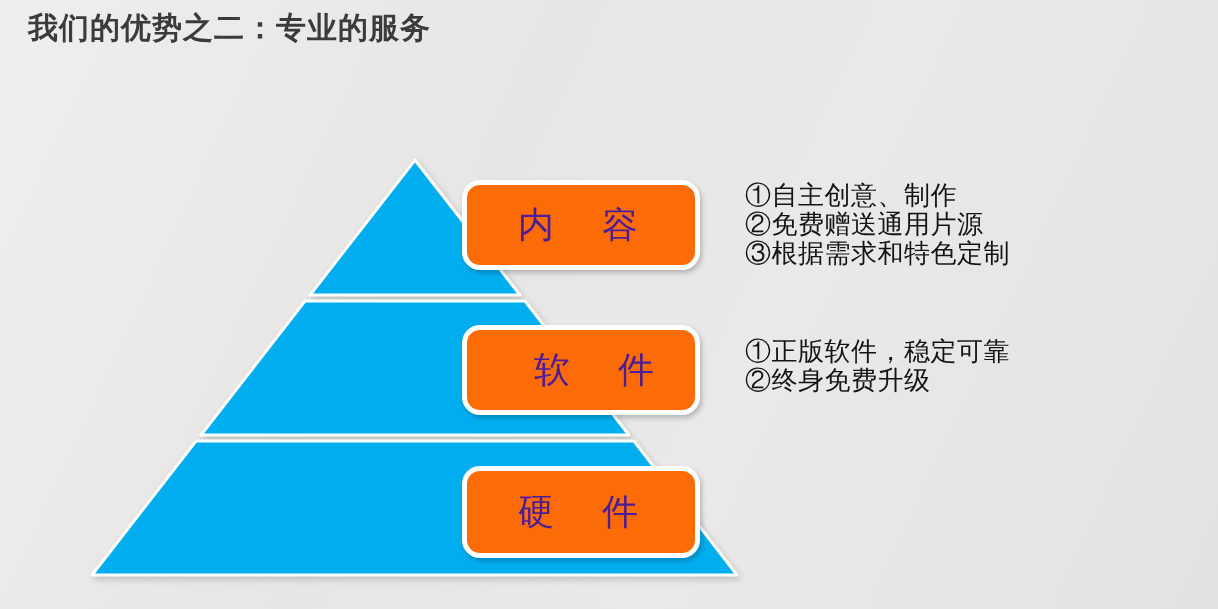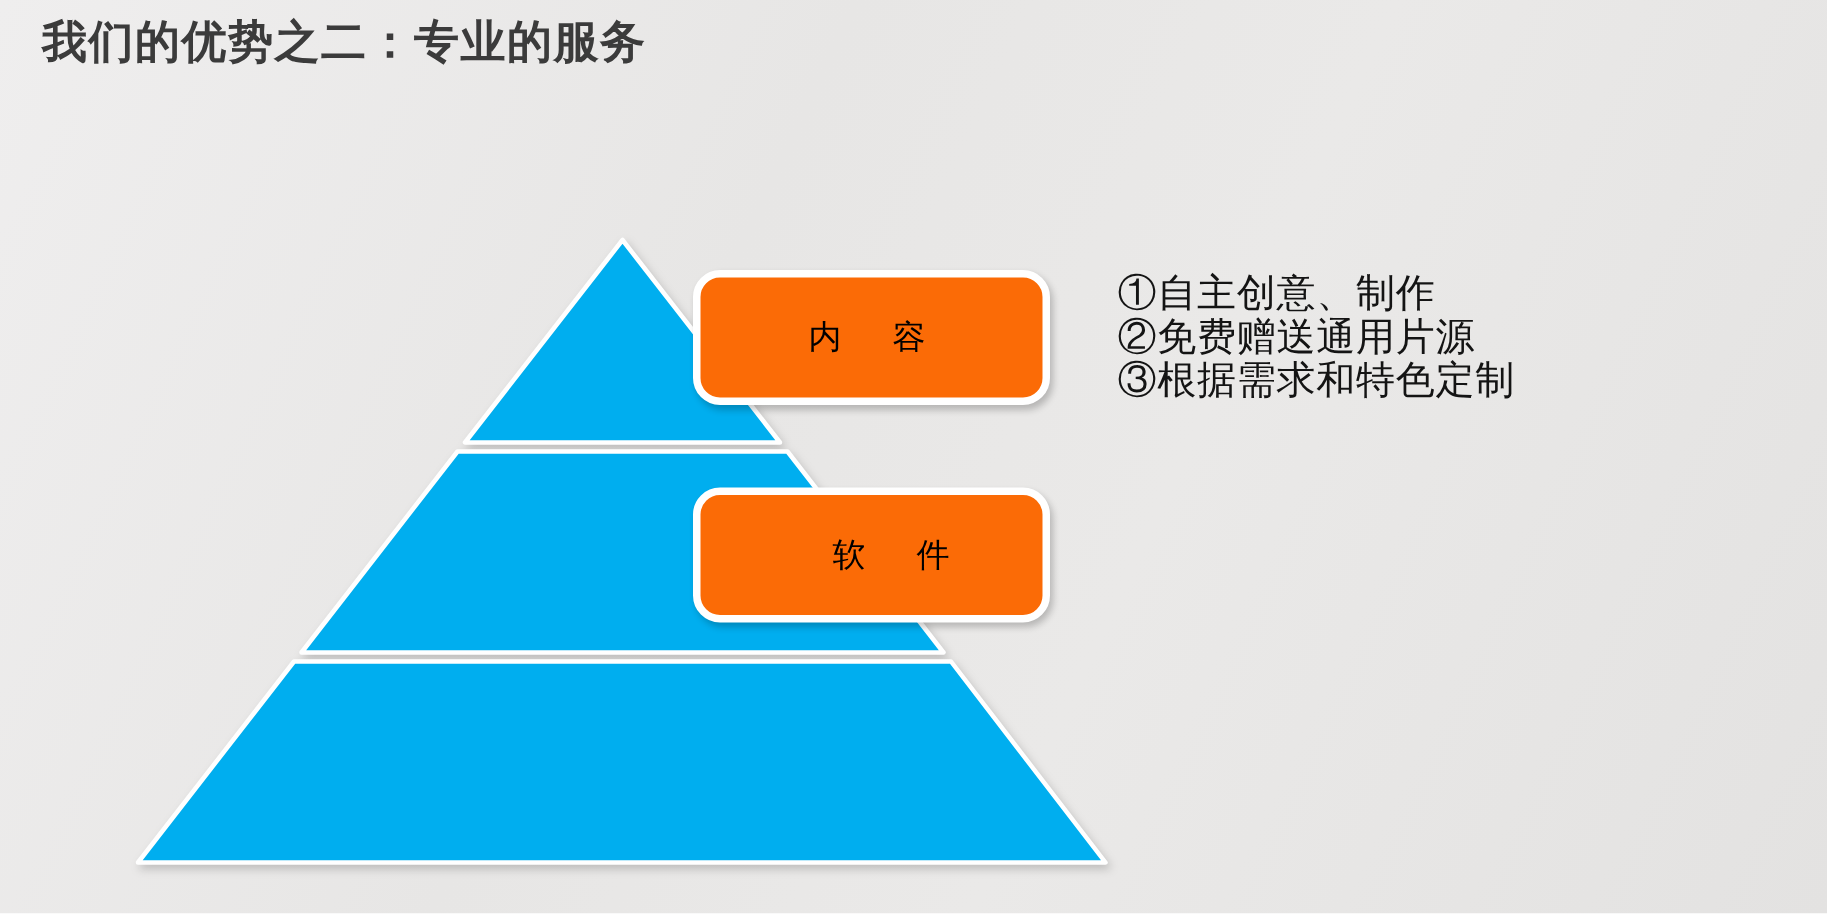--- a/index.html
+++ b/index.html
@@ -48,22 +48,22 @@
     box-sizing: border-box;
     background: #FB6B06;
     border: 5px solid #ffffff;
     border-radius: 18px;
     display: flex;
     align-items: center;
     justify-content: center;
     box-shadow: 2px 3px 5px rgba(0,0,0,0.22);
   }
   .tier-box .tier-label {
-    color: #000000;
-    font-size: 22px;
+    color: #4c1d95;
+    font-size: 36px;
     font-weight: 500;
     letter-spacing: 6px;
     white-space: nowrap;
   }
   .box-content  { top: 180px; }
   .box-software { top: 325px; padding-left: 32px; }
   .box-hardware { top: 466px; height: 92px; }
   .points-block {
     position: absolute;
     left: 745px;
@@ -91,22 +91,29 @@
       <polygon class="tier" points="196,441 634,441 737,575 92,575"></polygon>
     </g>
   </svg>
 
   <div class="tier-box box-content">
     <span class="tier-label">内　容</span>
   </div>
   <div class="tier-box box-software">
     <span class="tier-label">软　件</span>
   </div>
+  <div class="tier-box box-hardware">
+    <span class="tier-label">硬　件</span>
+  </div>
 
   <div class="points-block points-content">
     <div class="point">①自主创意、制作</div>
     <div class="point">②免费赠送通用片源</div>
     <div class="point">③根据需求和特色定制</div>
   </div>
 
+  <div class="points-block points-software">
+    <div class="point">①正版软件，稳定可靠</div>
+    <div class="point">②终身免费升级</div>
+  </div>
 
 
 </div>
 
 </body></html>

